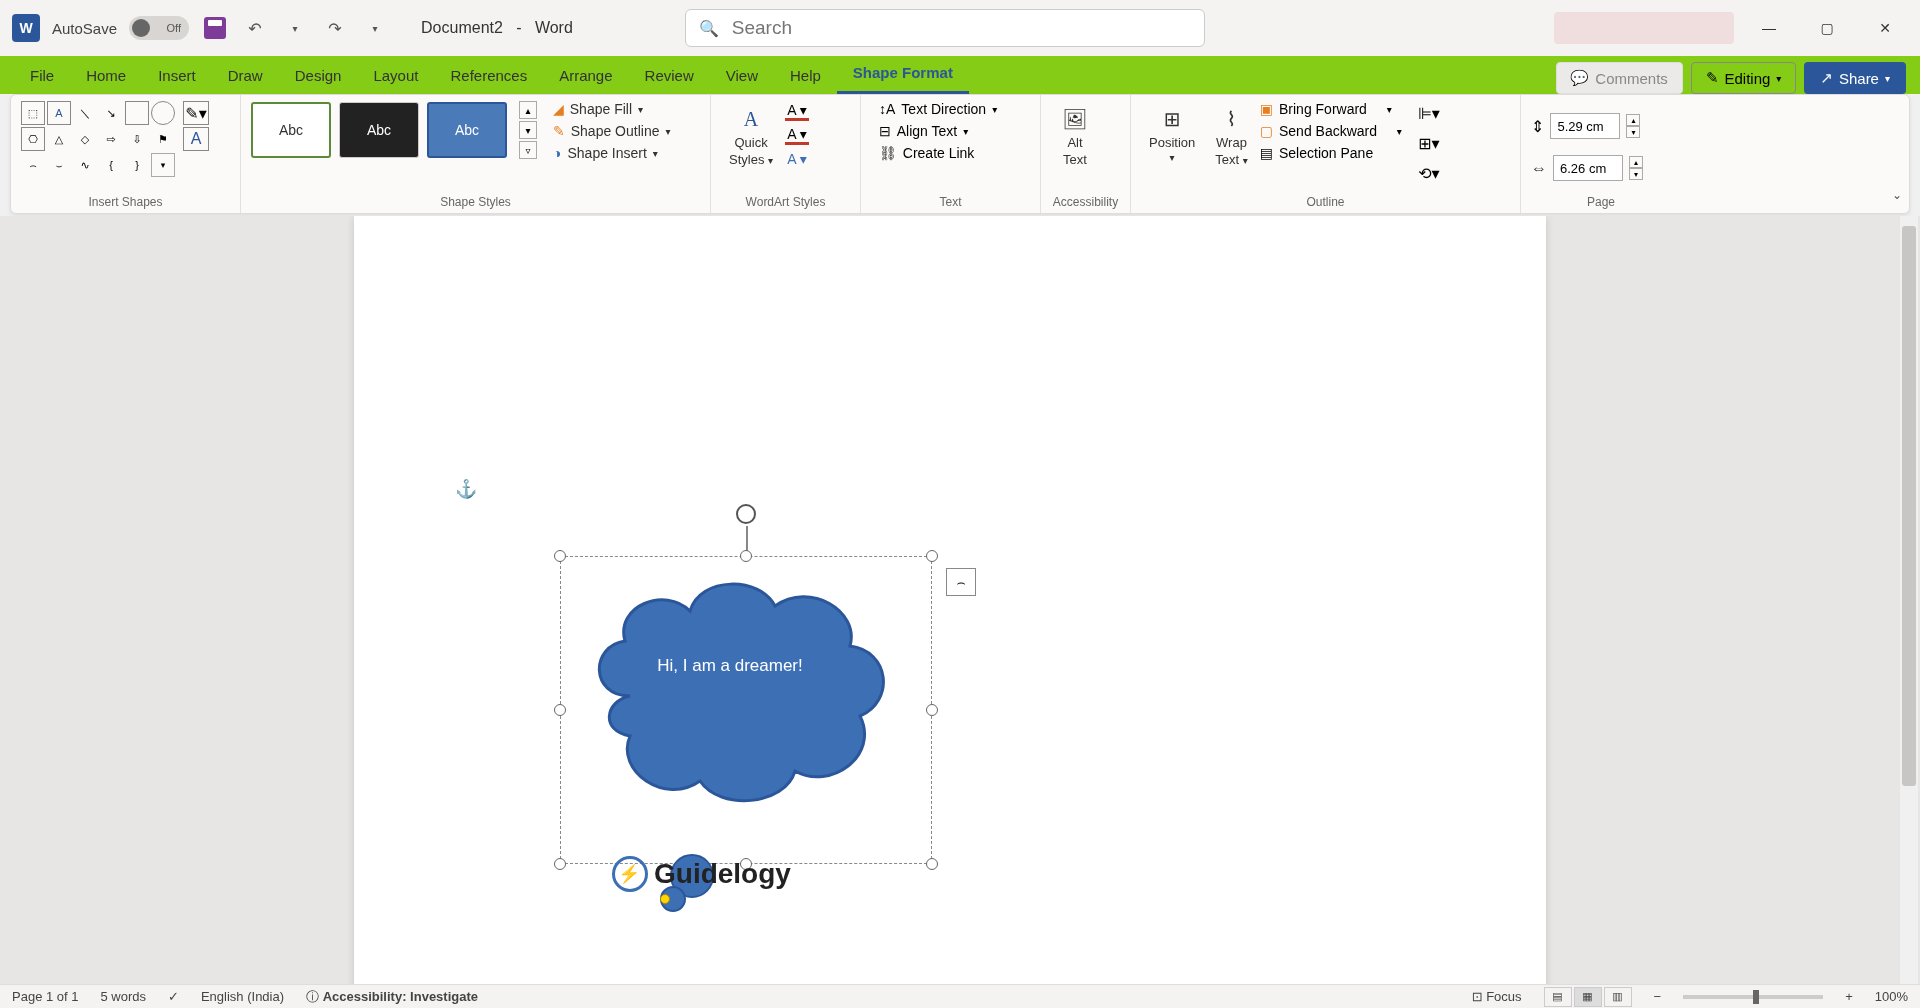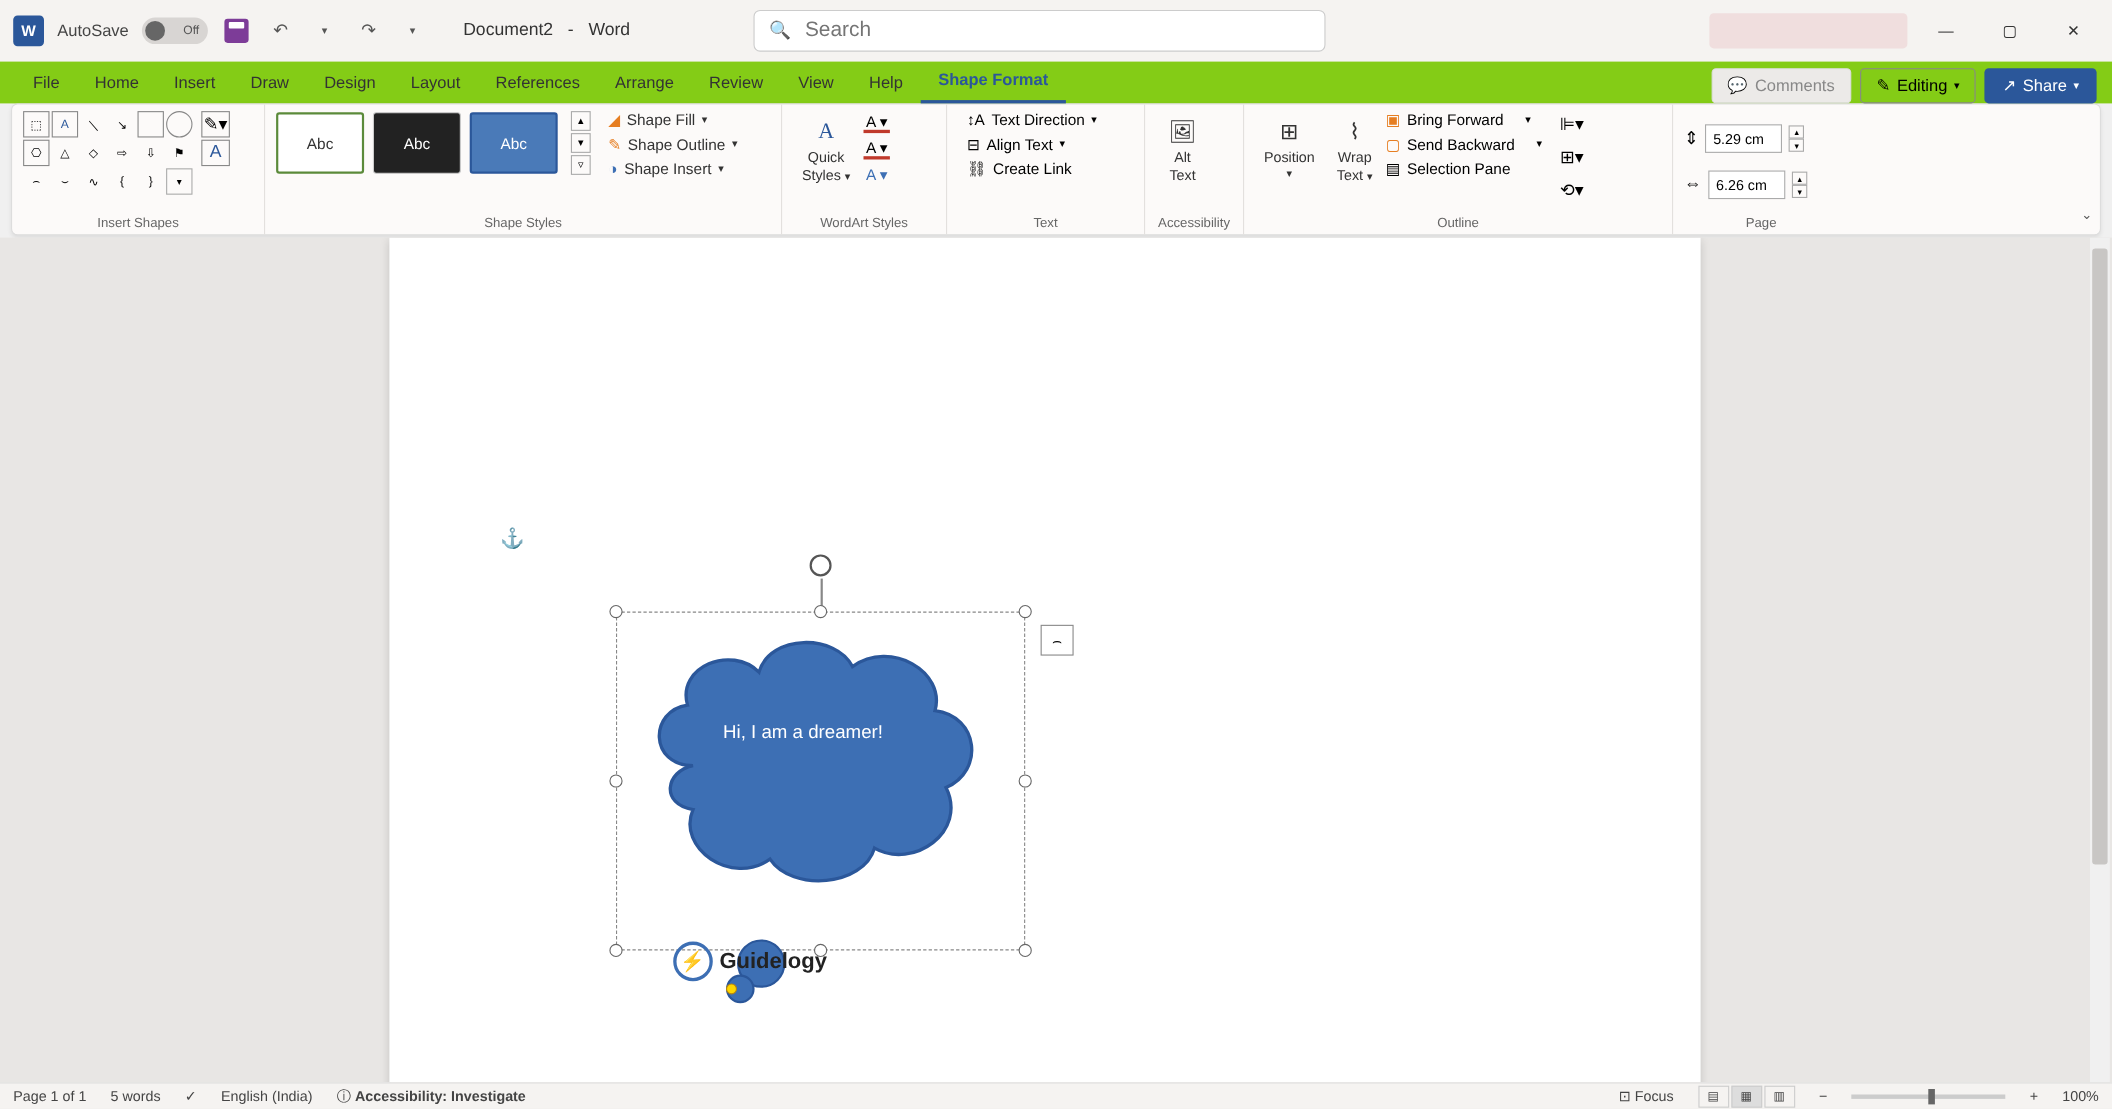--- a/index.html
+++ b/index.html
@@ -100,21 +100,21 @@
 .cloud { position: absolute; left: 10px; top: 0; width: 340px; height: 270px; }
 .cloud svg { width: 100%; height: 100%; }
 .cloud-text { position: absolute; top: 100px; left: 0; right: 20px; text-align: center; color: #fff; font-size: 17px; }
 .bubble1 { position: absolute; bottom: -34px; left: 110px; width: 44px; height: 44px; background: #3d6fb4; border: 2px solid #2b579a; border-radius: 50%; }
 .bubble2 { position: absolute; bottom: -48px; left: 100px; width: 26px; height: 26px; background: #3d6fb4; border: 2px solid #2b579a; border-radius: 50%; }
 
 .layout-opts { position: absolute; left: 946px; top: 352px; width: 30px; height: 28px; background: #fff; border: 1px solid #888; display: flex; align-items: center; justify-content: center; font-size: 14px; }
 
 .watermark { position: absolute; left: 612px; top: 640px; display: flex; align-items: center; gap: 6px; }
 .watermark .wlogo { width: 36px; height: 36px; border: 3px solid #3d6fb4; border-radius: 50%; display: flex; align-items: center; justify-content: center; color: #3d6fb4; font-size: 18px; font-weight: bold; }
-.watermark .wtext { font-size: 20px; font-weight: 700; color: #222; }
+.watermark .wtext { font-size: 28px; font-weight: 700; color: #222; }
 
 
 .statusbar { position: absolute; bottom: 0; left: 0; right: 0; height: 24px; background: #f5f3f1; border-top: 1px solid #ddd; display: flex; align-items: center; padding: 0 12px; gap: 22px; font-size: 13px; color: #444; }
 .statusbar .sp { flex: 1; }
 .view-btns { display: flex; gap: 2px; }
 .view-btns div { width: 28px; height: 20px; border: 1px solid #ccc; display: flex; align-items: center; justify-content: center; font-size: 11px; }
 .zoom-slider { width: 140px; height: 4px; background: #ccc; position: relative; }
 .zoom-slider .zt { position: absolute; top: -5px; left: 70px; width: 6px; height: 14px; background: #666; }
 </style>
 </head>

